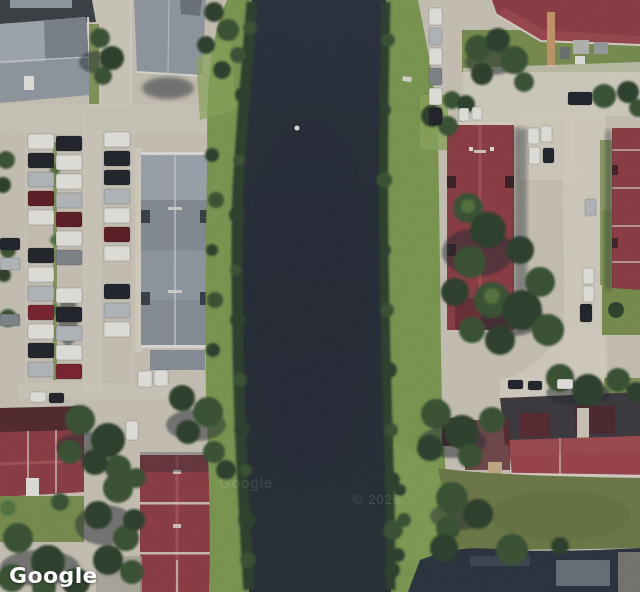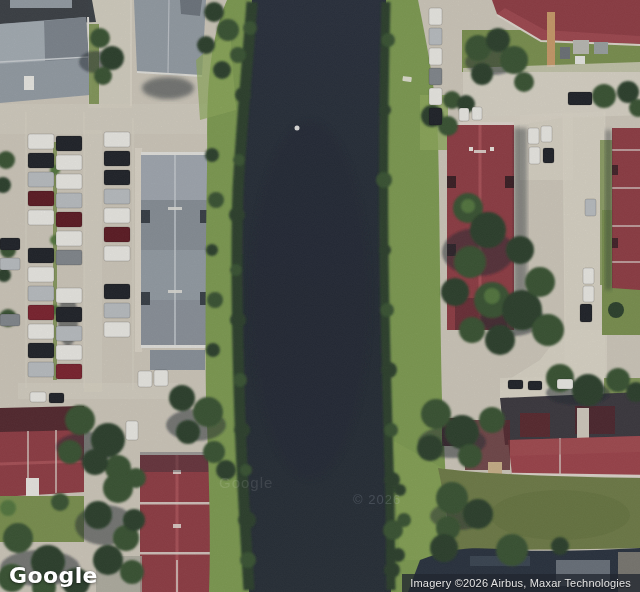--- a/index.html
+++ b/index.html
@@ -431,17 +431,14 @@
       </g>
 
   <rect width="640" height="592" filter="url(#grainD)" opacity=".06"></rect>
   <rect width="640" height="592" filter="url(#grainL)" opacity=".05"></rect>
 </svg>
 
 <span class="wm wm-google">Google</span>
 <span class="wm wm-year">© 2026</span>
 
 <div class="google-logo">Google</div>
-<div class="attribution">
-  <span>Imagery ©2026 Airbus, Maxar Technologies</span>
+
 </div>
 
-</div>
-
 </body></html>

